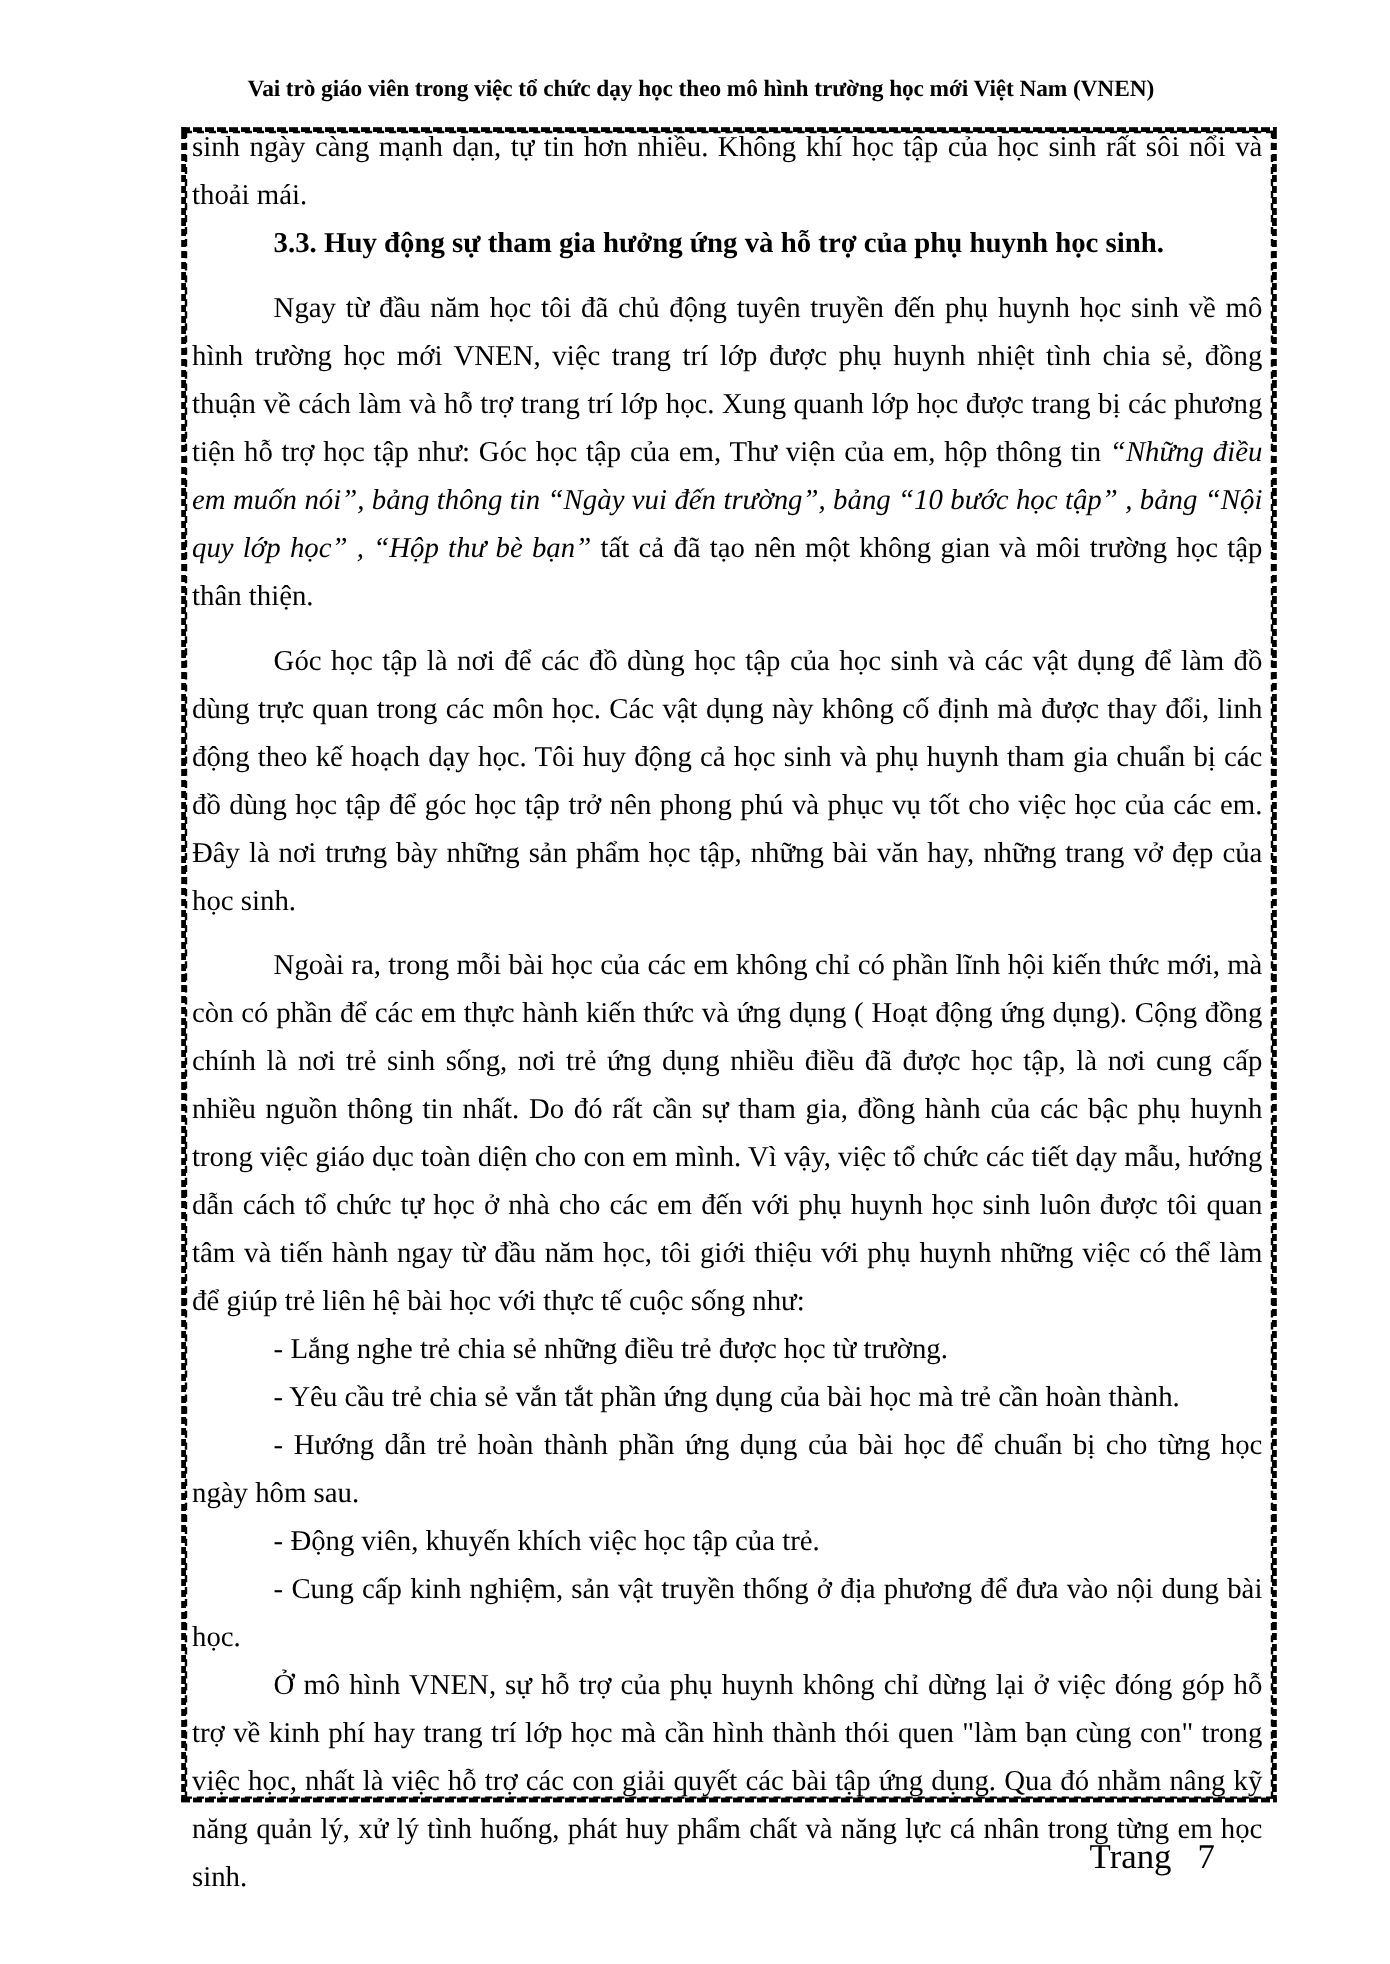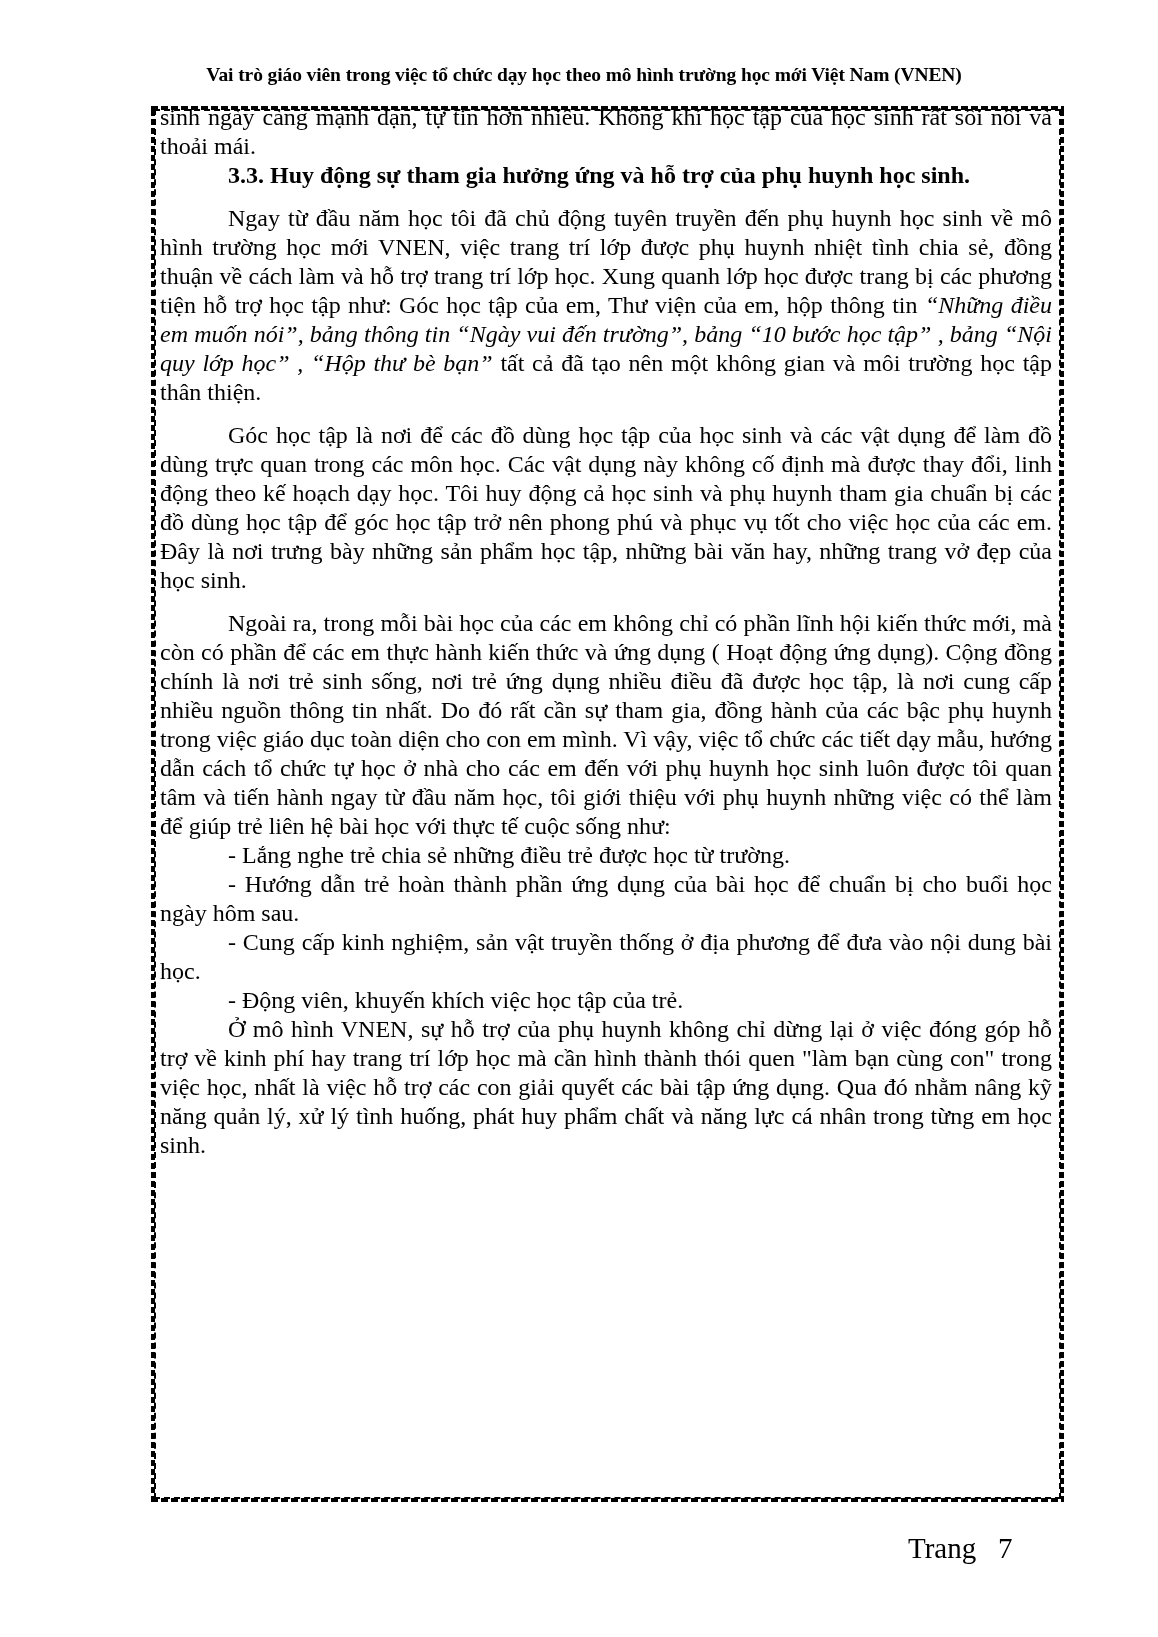--- a/index.html
+++ b/index.html
@@ -10,21 +10,21 @@
   .frame { position: absolute; left: 143px; top: 98px; width: 929px; height: 1412px; box-sizing: border-box;
            border: 8px solid transparent;
            background:
              repeating-linear-gradient(90deg, #000 0 7px, #fff 7px 10px) top/100% 4px no-repeat,
              repeating-linear-gradient(90deg, #000 0 7px, #fff 7px 10px) bottom/100% 4px no-repeat,
              repeating-linear-gradient(0deg, #000 0 6px, #fff 6px 9px) left/4px 100% no-repeat,
              repeating-linear-gradient(0deg, #000 0 6px, #fff 6px 9px) right/4px 100% no-repeat; }
   .frame-inner { position: absolute; left: 3px; top: 3px; right: 3px; bottom: 3px;
                  border: 2px dashed #000; }
   .content { position: absolute; left: 160px; top: 103px; width: 892px;
-             font-size: 24px; line-height: 29px; text-align: justify; }
+             font-size: 24px; line-height: 40px; text-align: justify; }
   .content p { margin: 0; }
   .indent { text-indent: 68px; }
   .gap { margin-top: 14px !important; }
   .heading { font-weight: bold; }
   .ital { font-style: italic; }
   .footer { position: absolute; left: 908px; top: 1532px; font-size: 29px; white-space: pre; }
 </style>
 </head>
 <body>
 
@@ -34,19 +34,20 @@
   <div class="frame-inner"></div>
 </div>
 
 <div class="content">
   <p>sinh ngày càng mạnh dạn, tự tin hơn nhiều. Không khí học tập của học sinh rất sôi nổi và thoải mái.</p>
   <p class="indent heading">3.3. Huy động sự tham gia hưởng ứng và hỗ trợ của phụ huynh học sinh.</p>
   <p class="indent gap"><span>Ngay từ đầu năm học tôi đã chủ động tuyên truyền đến phụ huynh học sinh về mô hình trường học mới VNEN, việc trang trí lớp được phụ huynh nhiệt tình chia sẻ, đồng thuận về cách làm và hỗ trợ trang trí lớp học. Xung quanh lớp học được trang bị các phương tiện hỗ trợ học tập như: Góc học tập của em, Thư viện của em, hộp thông tin </span><span class="ital">“Những điều em muốn nói”, bảng thông tin “Ngày vui đến trường”, bảng “10 bước học tập” , bảng “Nội quy lớp học” , “Hộp thư bè bạn”</span><span> tất cả đã tạo nên một không gian và môi trường học tập thân thiện.</span></p>
   <p class="indent gap">Góc học tập là nơi để các đồ dùng học tập của học sinh và các vật dụng để làm đồ dùng trực quan trong các môn học. Các vật dụng này không cố định mà được thay đổi, linh động theo kế hoạch dạy học. Tôi huy động cả học sinh và phụ huynh tham gia chuẩn bị các đồ dùng học tập để góc học tập trở nên phong phú và phục vụ tốt cho việc học của các em. Đây là nơi trưng bày những sản phẩm học tập, những bài văn hay, những trang vở đẹp của học sinh.</p>
   <p class="indent gap">Ngoài ra, trong mỗi bài học của các em không chỉ có phần lĩnh hội kiến thức mới, mà còn có phần để các em thực hành kiến thức và ứng dụng ( Hoạt động ứng dụng). Cộng đồng chính là nơi trẻ sinh sống, nơi trẻ ứng dụng nhiều điều đã được học tập, là nơi cung cấp nhiều nguồn thông tin nhất. Do đó rất cần sự tham gia, đồng hành của các bậc phụ huynh trong việc giáo dục toàn diện cho con em mình. Vì vậy, việc tổ chức các tiết dạy mẫu, hướng dẫn cách tổ chức tự học ở nhà cho các em đến với phụ huynh học sinh luôn được tôi quan tâm và tiến hành ngay từ đầu năm học, tôi giới thiệu với phụ huynh những việc có thể làm để giúp trẻ liên hệ bài học với thực tế cuộc sống như:</p>
   <p class="indent">- Lắng nghe trẻ chia sẻ những điều trẻ được học từ trường.</p>
-  <p class="indent">- Hướng dẫn trẻ hoàn thành phần ứng dụng của bài học để chuẩn bị cho buổi học ngày hôm sau.</p>
+  <p class="indent">- Yêu cầu trẻ chia sẻ vắn tắt phần ứng dụng của bài học mà trẻ cần hoàn thành.</p>
+  <p class="indent">- Hướng dẫn trẻ hoàn thành phần ứng dụng của bài học để chuẩn bị cho từng học ngày hôm sau.</p>
+  <p class="indent">- Động  viên, khuyến khích việc học tập của trẻ.</p>
   <p class="indent">- Cung cấp kinh nghiệm, sản vật truyền thống ở địa phương để đưa vào nội dung bài học.</p>
-  <p class="indent">- Động  viên, khuyến khích việc học tập của trẻ.</p>
   <p class="indent">Ở mô hình VNEN, sự hỗ trợ của phụ huynh không chỉ dừng lại ở việc đóng góp hỗ trợ về kinh phí hay trang trí lớp học mà cần hình thành thói quen "làm bạn cùng con" trong việc học, nhất là việc hỗ trợ các con giải quyết các bài tập ứng dụng. Qua đó nhằm nâng kỹ năng quản lý, xử lý tình huống, phát huy phẩm chất và năng lực cá nhân trong từng em học sinh.</p>
 </div>
 
 <div class="footer">Trang   7</div>
 
 </body></html>

